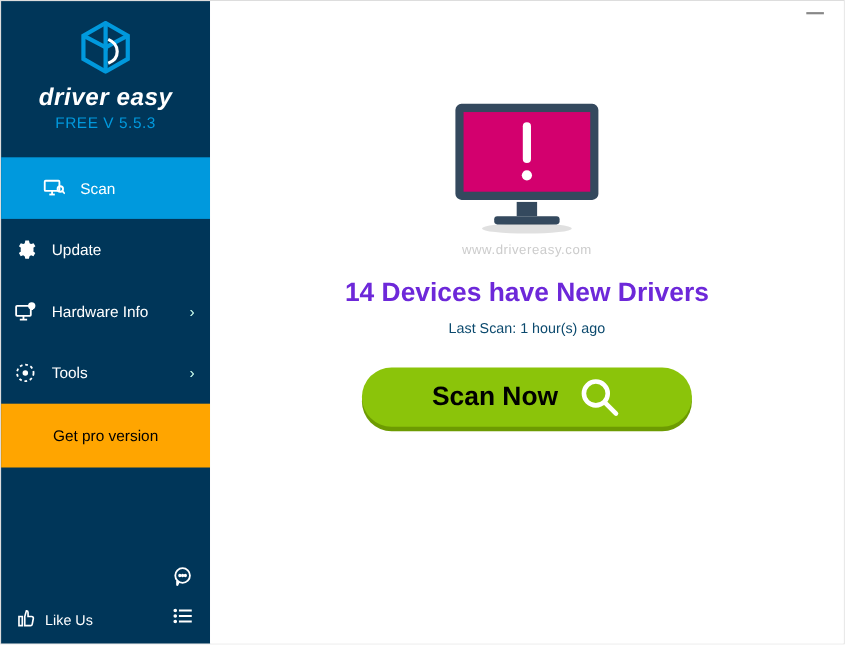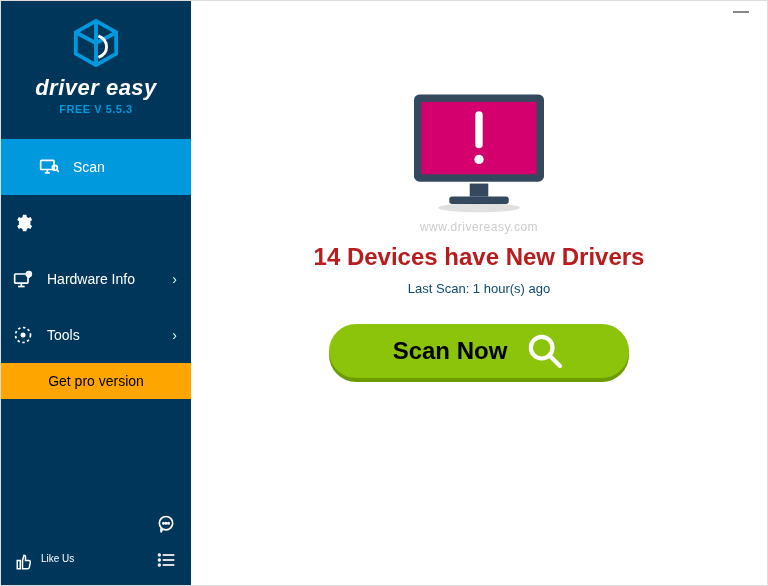--- a/index.html
+++ b/index.html
@@ -4,44 +4,44 @@
 <style>
   * { box-sizing: border-box; margin: 0; padding: 0; }
   html, body { width: 768px; height: 586px; font-family: "Segoe UI", Tahoma, sans-serif; background: #fff; }
   .app { display: flex; width: 768px; height: 586px; border: 1px solid #ddd; position: relative; }
 
   
   .sidebar { width: 190px; background: #003659; display: flex; flex-direction: column; color: #fff; }
   .brand { padding: 18px 0 12px 0; text-align: center; }
   .brand-logo { width: 48px; height: 48px; margin: 0 auto 8px; }
   .brand-name { font-size: 22px; font-style: italic; font-weight: 600; letter-spacing: .5px; }
-  .brand-ver  { font-size: 11px; color: #0099dd; font-weight: 700; letter-spacing: .5px; margin-top: 2px; }
+  .brand-ver  { font-size: 14px; color: #0099dd; font-weight: 400; letter-spacing: .5px; margin-top: 2px; }
 
   .nav { margin-top: 12px; flex: 1; }
   .nav-item { display: flex; align-items: center; height: 56px; padding: 0 14px 0 12px; cursor: pointer; font-size: 14px; color: #fff; position: relative; }
   .nav-item.has-sub { }
   .nav-item.active { background: #0099dd; padding-left: 38px; }
   .nav-icon { width: 20px; height: 20px; margin-right: 14px; flex: 0 0 20px; display: flex; align-items: center; justify-content: center; }
   .nav-label { flex: 1; }
   .chev { font-size: 14px; color: #cfe; }
 
-  .pro-btn { background: #ffa500; color: #000; height: 36px; display: flex; align-items: center; justify-content: center; font-size: 14px; cursor: pointer; font-weight: 500; }
+  .pro-btn { background: #ffa500; color: #000; height: 58px; display: flex; align-items: center; justify-content: center; font-size: 14px; cursor: pointer; font-weight: 500; }
 
   .bottom { padding: 10px 14px 14px; display: flex; align-items: flex-end; justify-content: space-between; }
-  .likeus { display: flex; align-items: flex-start; font-size: 10px; cursor: pointer; }
+  .likeus { display: flex; align-items: flex-end; font-size: 13px; cursor: pointer; }
   .bottom-icons { display: flex; flex-direction: column; align-items: flex-end; gap: 14px; }
   .ic-btn { width: 22px; height: 22px; cursor: pointer; display: flex; align-items: center; justify-content: center; }
 
   
   .main { flex: 1; position: relative; background: #fff; display: flex; flex-direction: column; align-items: center; }
   .win-min { position: absolute; top: 10px; right: 18px; width: 16px; height: 2px; background: #888; cursor: pointer; }
 
   .monitor-wrap { margin-top: 86px; display: flex; flex-direction: column; align-items: center; }
   .watermark { position: absolute; top: 219px; font-size: 12px; color: #ccc; letter-spacing: .5px; user-select: none; }
-  .headline { margin-top: 26px; font-size: 24px; font-weight: 700; color: #b91c1c; }
+  .headline { margin-top: 36px; font-size: 24px; font-weight: 700; color: #6d28d9; }
   .subline  { margin-top: 10px; font-size: 13px; color: #0c4a6e; }
 
   .scan-btn { margin-top: 28px; width: 300px; height: 54px; background: #8bc40a; border-radius: 40px; display: flex; align-items: center; justify-content: center; gap: 18px; cursor: pointer; box-shadow: 0 4px 0 #6d9b02; }
   .scan-btn-label { font-size: 24px; font-weight: 700; color: #000; }
 
   svg { display: block; }
 </style>
 </head>
 <body>
 
@@ -76,20 +76,21 @@
         </span>
         <span class="nav-label">Scan</span>
       </div>
 
       <div class="nav-item">
         <span class="nav-icon">
           <svg viewBox="0 0 24 24" width="20" height="20" fill="#fff">
             <path d="M12 8a4 4 0 100 8 4 4 0 000-8zm9 4a8.9 8.9 0 00-.2-2l2.2-1.7-2-3.4-2.6 1a9 9 0 00-1.7-1L16 2h-4l-.6 2.9a9 9 0 00-1.7 1l-2.6-1-2 3.4L7.2 10a9 9 0 000 4l-2.2 1.7 2 3.4 2.6-1a9 9 0 001.7 1L12 22h4l.6-2.9a9 9 0 001.7-1l2.6 1 2-3.4L20.8 14c.1-.7.2-1.3.2-2z"></path>
           </svg>
         </span>
+        <span class="nav-label">Update</span>
       </div>
 
       <div class="nav-item has-sub">
         <span class="nav-icon">
           <svg viewBox="0 0 24 24" width="20" height="20" stroke="#fff" fill="none" stroke-width="2">
             <rect x="2" y="6" width="16" height="11" rx="1"></rect>
             <line x1="6" y1="21" x2="14" y2="21"></line>
             <line x1="10" y1="17" x2="10" y2="21"></line>
             <circle cx="19" cy="6" r="4" fill="#fff" stroke="none"></circle>
             <text x="19" y="9" font-size="7" text-anchor="middle" fill="#003659" font-weight="bold">i</text>

